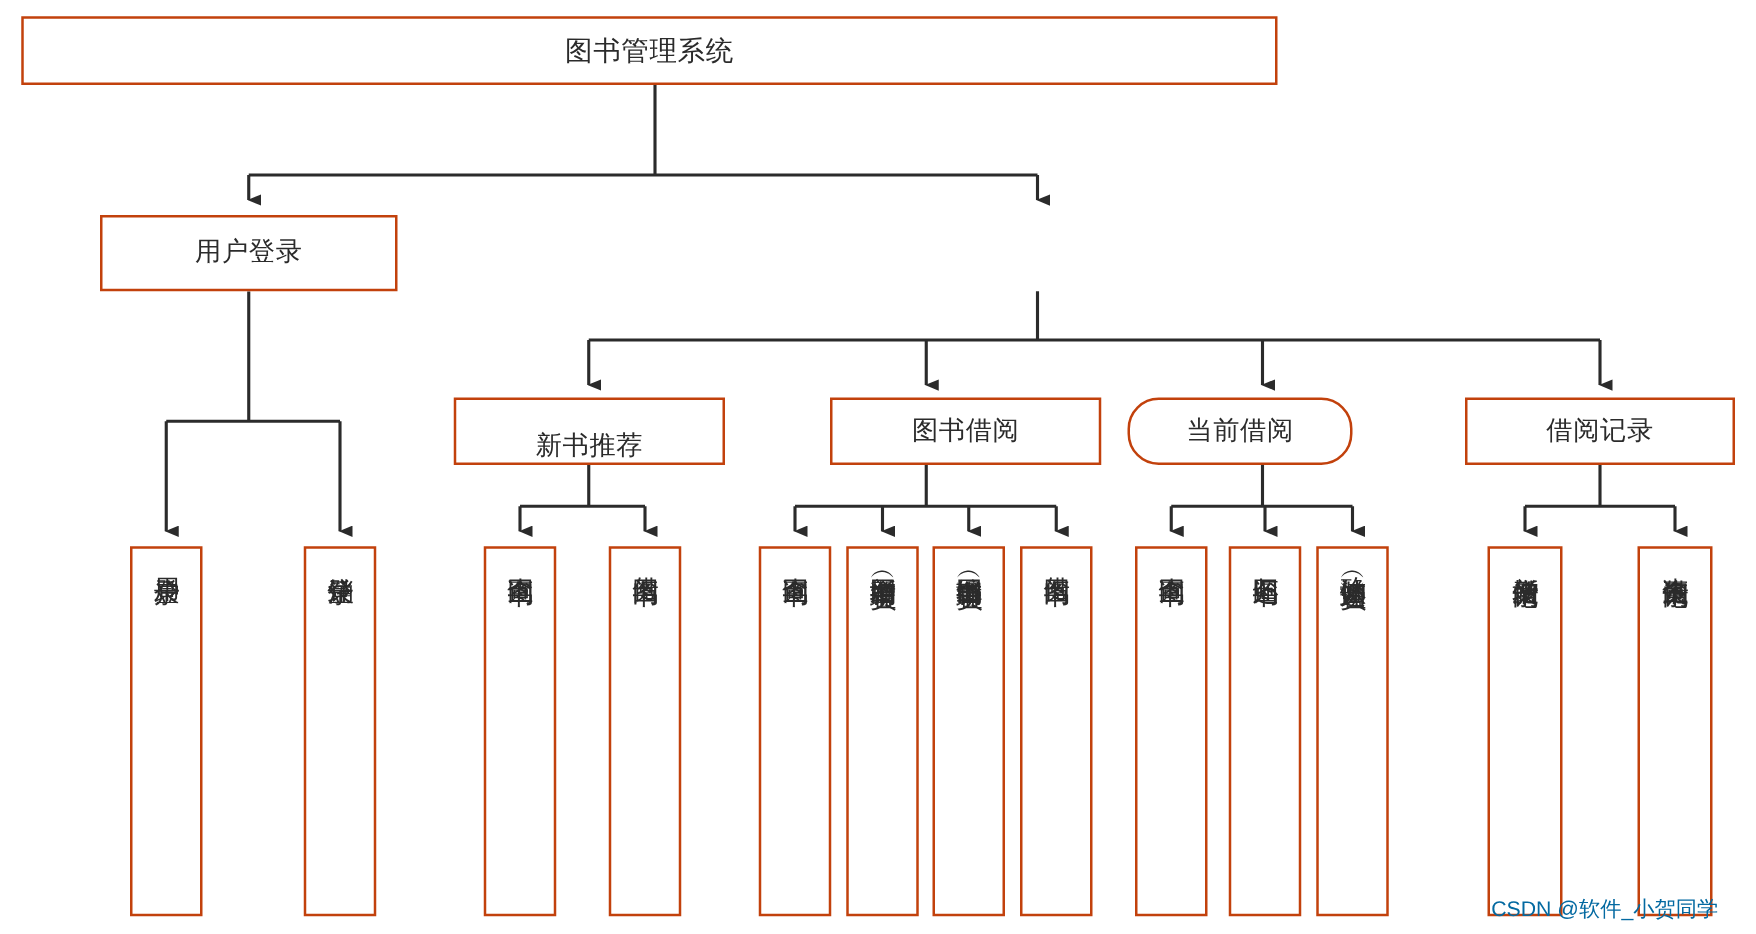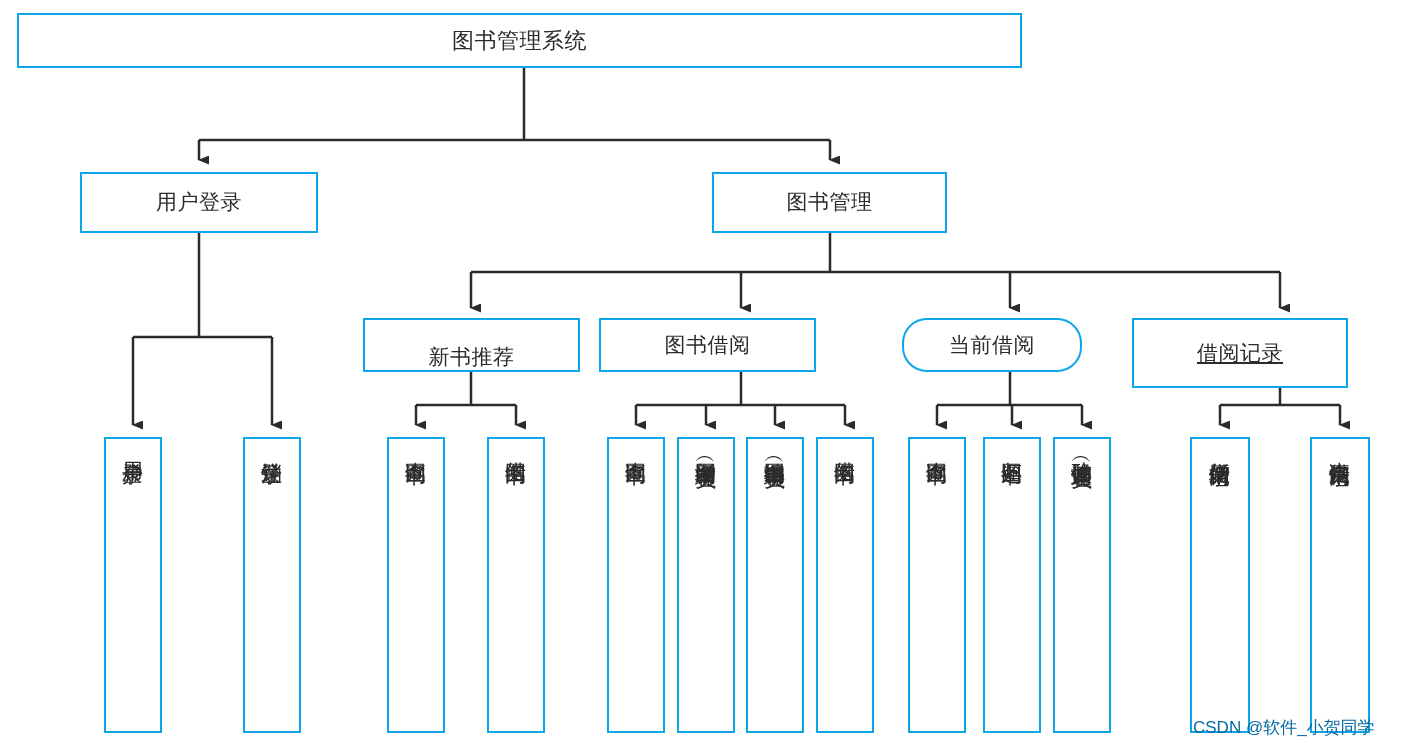--- a/index.html
+++ b/index.html
@@ -21,21 +21,21 @@
     position: absolute;
     left: 0;
     top: 0;
     width: 1405px;
     height: 747px;
     pointer-events: none;
   }
   .node {
     position: absolute;
     box-sizing: border-box;
-    border: 2px solid #0ea5e9;
+    border: 2px solid #c2410c;
     background: #ffffff;
     display: flex;
     align-items: center;
     justify-content: center;
     color: #2b2b2b;
   }
   .node .node-label {
     display: block;
     text-align: center;
     line-height: 1.18;
@@ -124,34 +124,31 @@
     </g>
   </svg>
 
   <div class="node horiz root" style="left:17px; top:13px; width:1005px; height:55px;">
     <span class="node-label">图书管理系统</span>
   </div>
 
   <div class="node horiz" style="left:80px; top:172px; width:238px; height:61px;">
     <span class="node-label">用户登录</span>
   </div>
-  <div class="node horiz" style="left:712px; top:172px; width:235px; height:61px;">
-    <span class="node-label">图书管理</span>
-  </div>
 
   <div class="node horiz" style="left:363px; top:318px; width:217px; height:54px;align-items:flex-end;">
     <span class="node-label">新书推荐</span>
   </div>
-  <div class="node horiz" style="left:599px; top:318px; width:217px; height:54px;">
+  <div class="node horiz" style="left:664px; top:318px; width:217px; height:54px;">
     <span class="node-label">图书借阅</span>
   </div>
   <div class="node horiz" style="left:902px; top:318px; width:180px; height:54px;border-radius:25px;">
     <span class="node-label">当前借阅</span>
   </div>
-  <div class="node horiz" style="left:1132px; top:318px; width:216px; height:70px;text-decoration:underline;">
+  <div class="node horiz" style="left:1172px; top:318px; width:216px; height:54px;">
     <span class="node-label">借阅记录</span>
   </div>
 
   <div class="node vert" style="left:104px; top:437px; width:58px; height:296px;">
     <span class="node-label">用户登录</span>
   </div>
   <div class="node vert" style="left:243px; top:437px; width:58px; height:296px;">
     <span class="node-label">注销登录</span>
   </div>
   <div class="node vert" style="left:387px; top:437px; width:58px; height:296px;">

